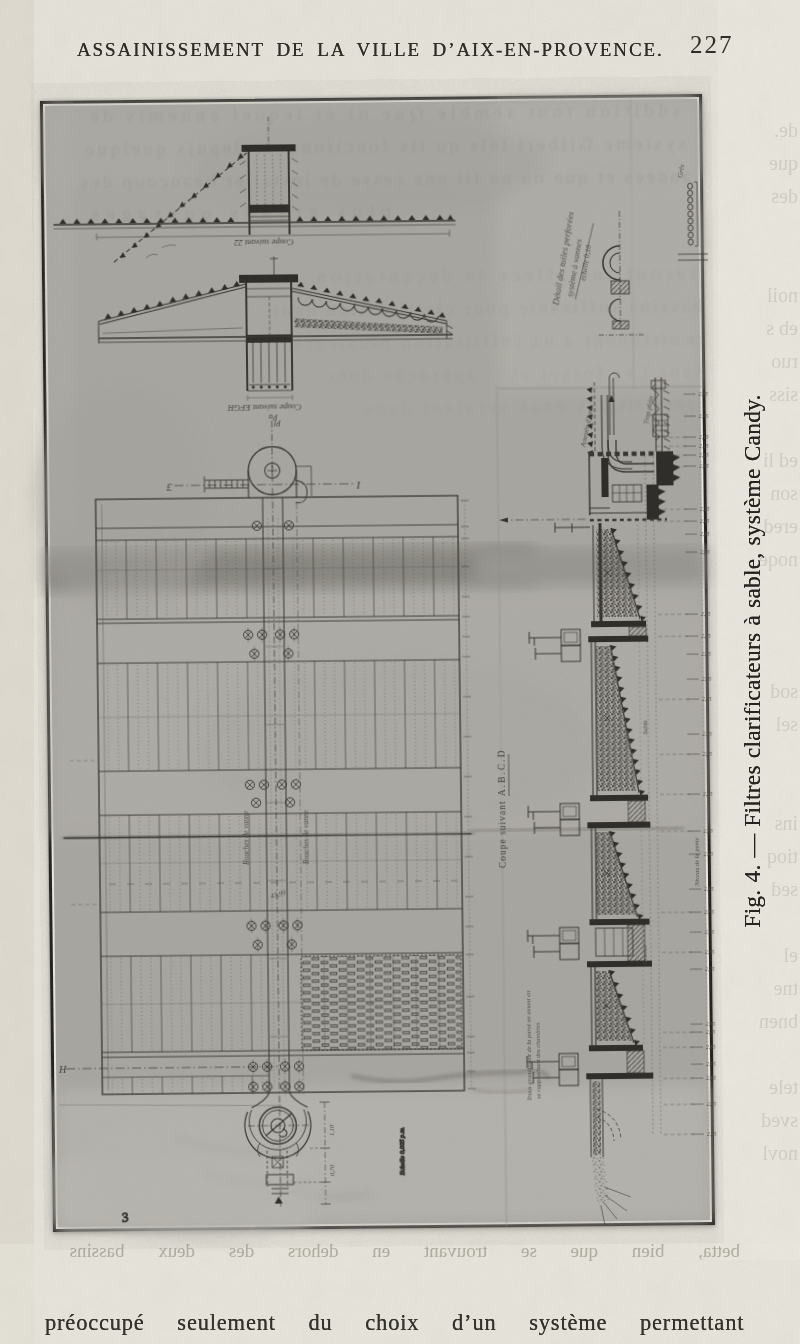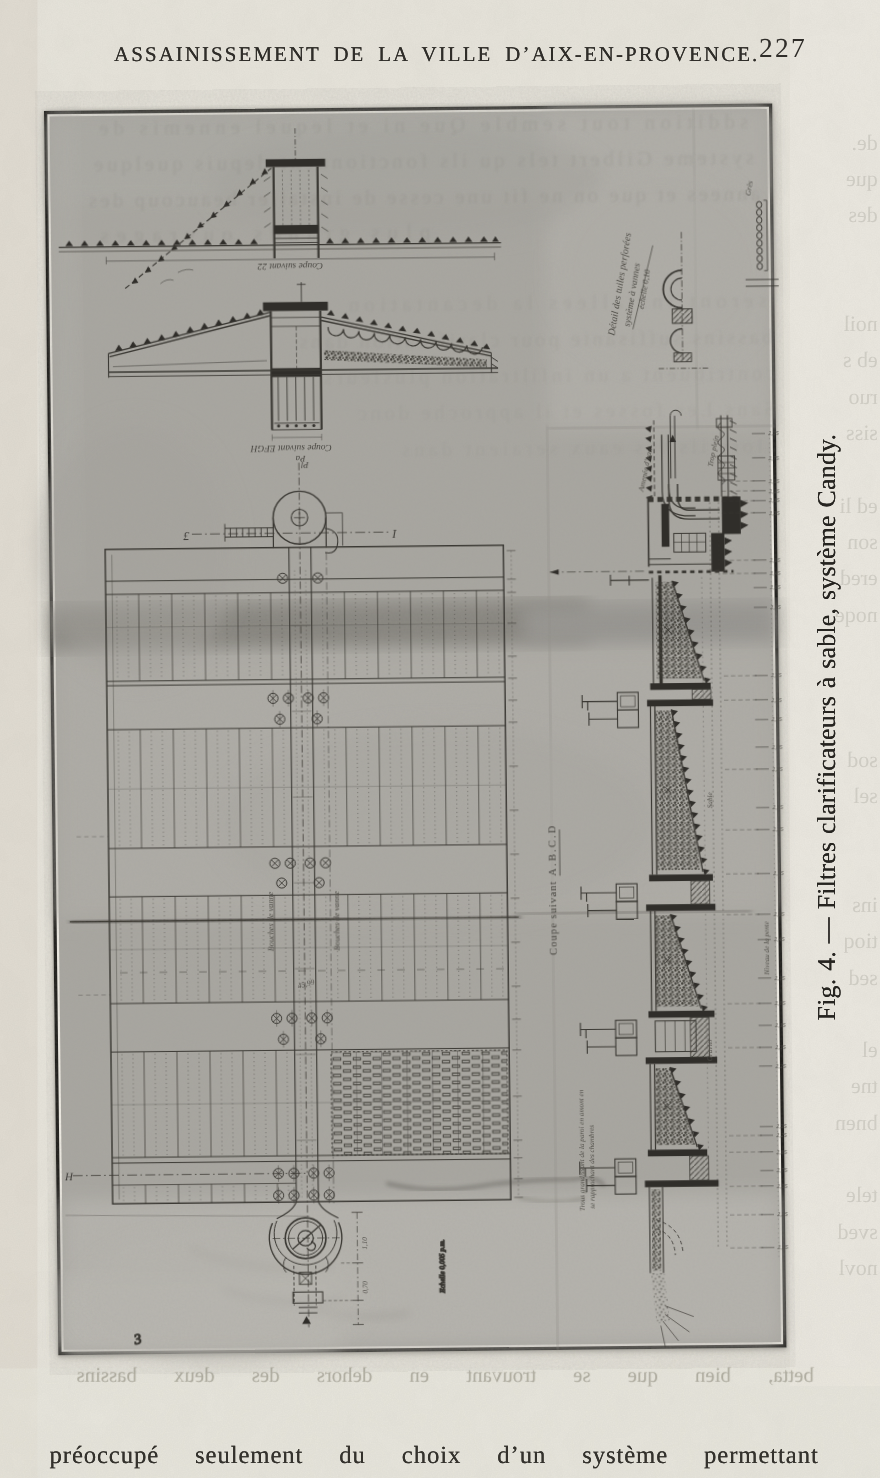--- a/index.html
+++ b/index.html
@@ -22,21 +22,21 @@
     </filter>
   </defs>
   <rect width="800" height="1344" fill="#e7e4db"></rect>
   <rect x="0" y="0" width="34" height="1344" fill="#ded9cf" opacity="0.7"></rect>
   <rect x="0" y="1244" width="800" height="100" fill="#eae7de" opacity="0.6"></rect>
   <rect x="718" y="0" width="82" height="1260" fill="#eeebe3" opacity="0.6"></rect>
   <rect width="800" height="1344" filter="url(#paperNoise)" opacity="0.12"></rect>
   <rect width="800" height="1344" filter="url(#coarse)" opacity="0.05"></rect>
 </svg>
 
-<div class="abs" style="left:77px;top:40px;width:640px;font-size:19px;line-height:1;color:#2f2d29;letter-spacing:1.9px;word-spacing:5px;white-space:nowrap;text-shadow:0 0 0.3px #2f2d29;text-align:center;">ASSAINISSEMENT DE LA VILLE D’AIX-EN-PROVENCE.</div>
+<div class="abs" style="left:77px;top:40px;width:640px;font-size:19px;line-height:1;color:#2f2d29;letter-spacing:1.9px;word-spacing:5px;white-space:nowrap;text-shadow:0 0 0.3px #2f2d29;">ASSAINISSEMENT DE LA VILLE D’AIX-EN-PROVENCE.</div>
 
 <div class="abs" style="left:690px;top:32px;font-size:25px;line-height:1;color:#2f2d29;letter-spacing:2px;">227</div>
 
 <div class="abs" id="plate" style="left:40px;top:101px;width:662px;height:1131px;
      transform:matrix(1,-0.0106,0.0115,1,0,0);transform-origin:0 0;
      background:#f0ede5;border:3px solid #191815;box-sizing:border-box;box-shadow:0 2px 5px rgba(100,97,88,0.4), 0 0 2px rgba(80,78,70,0.5);">
 
   <div class="abs" style="left:2px;top:2px;right:2px;bottom:2px;background:#a8a6a0;"></div>
 </div>
 

